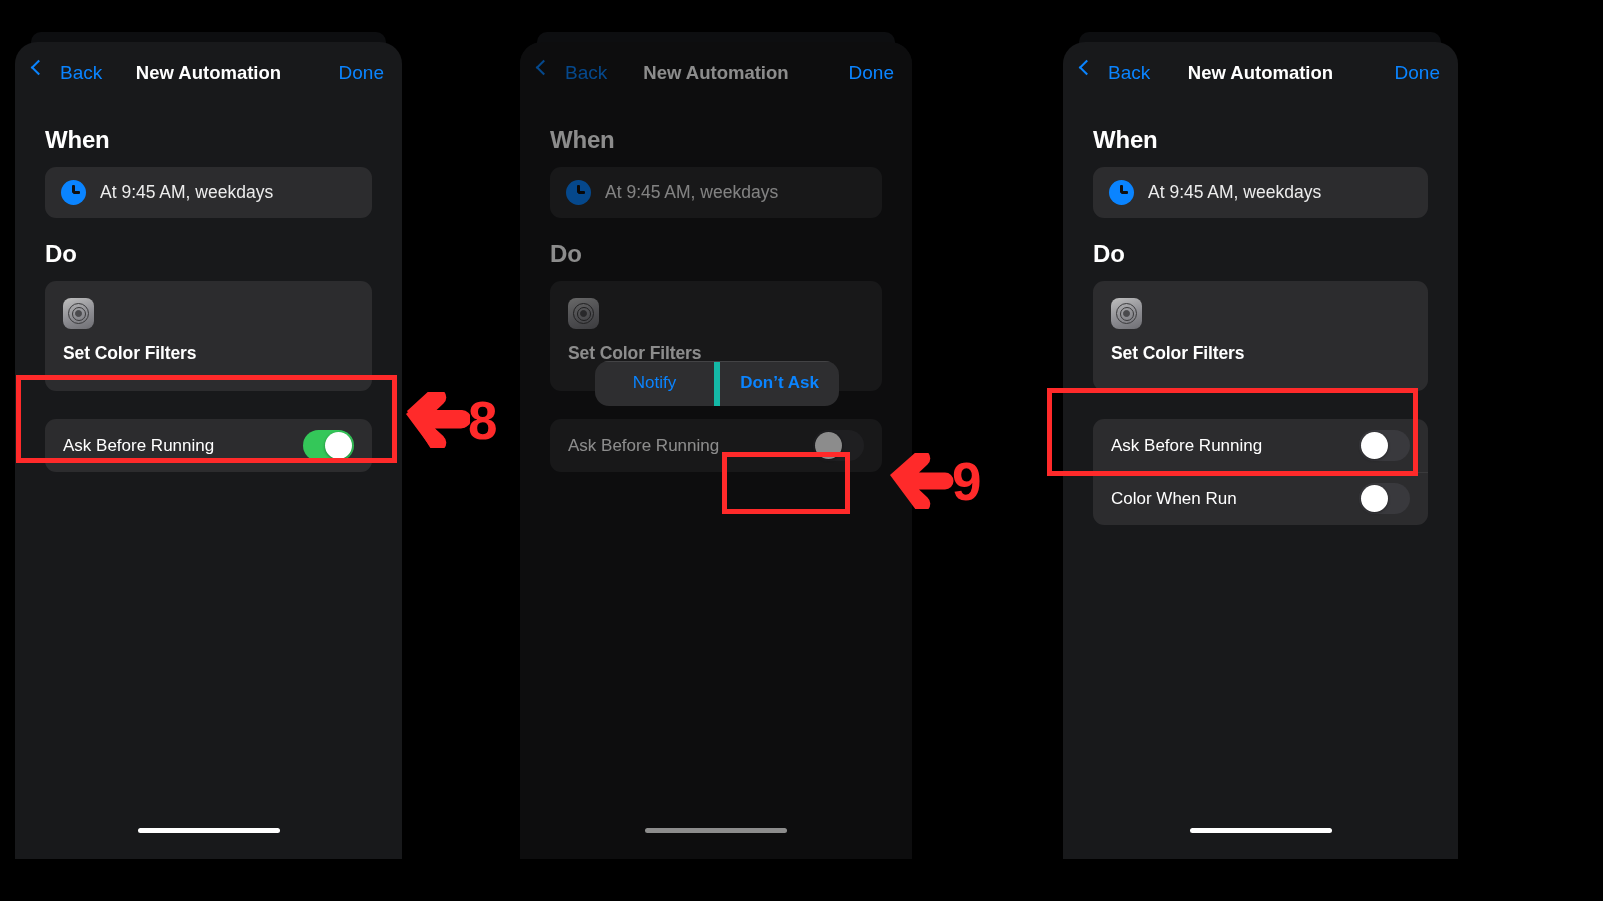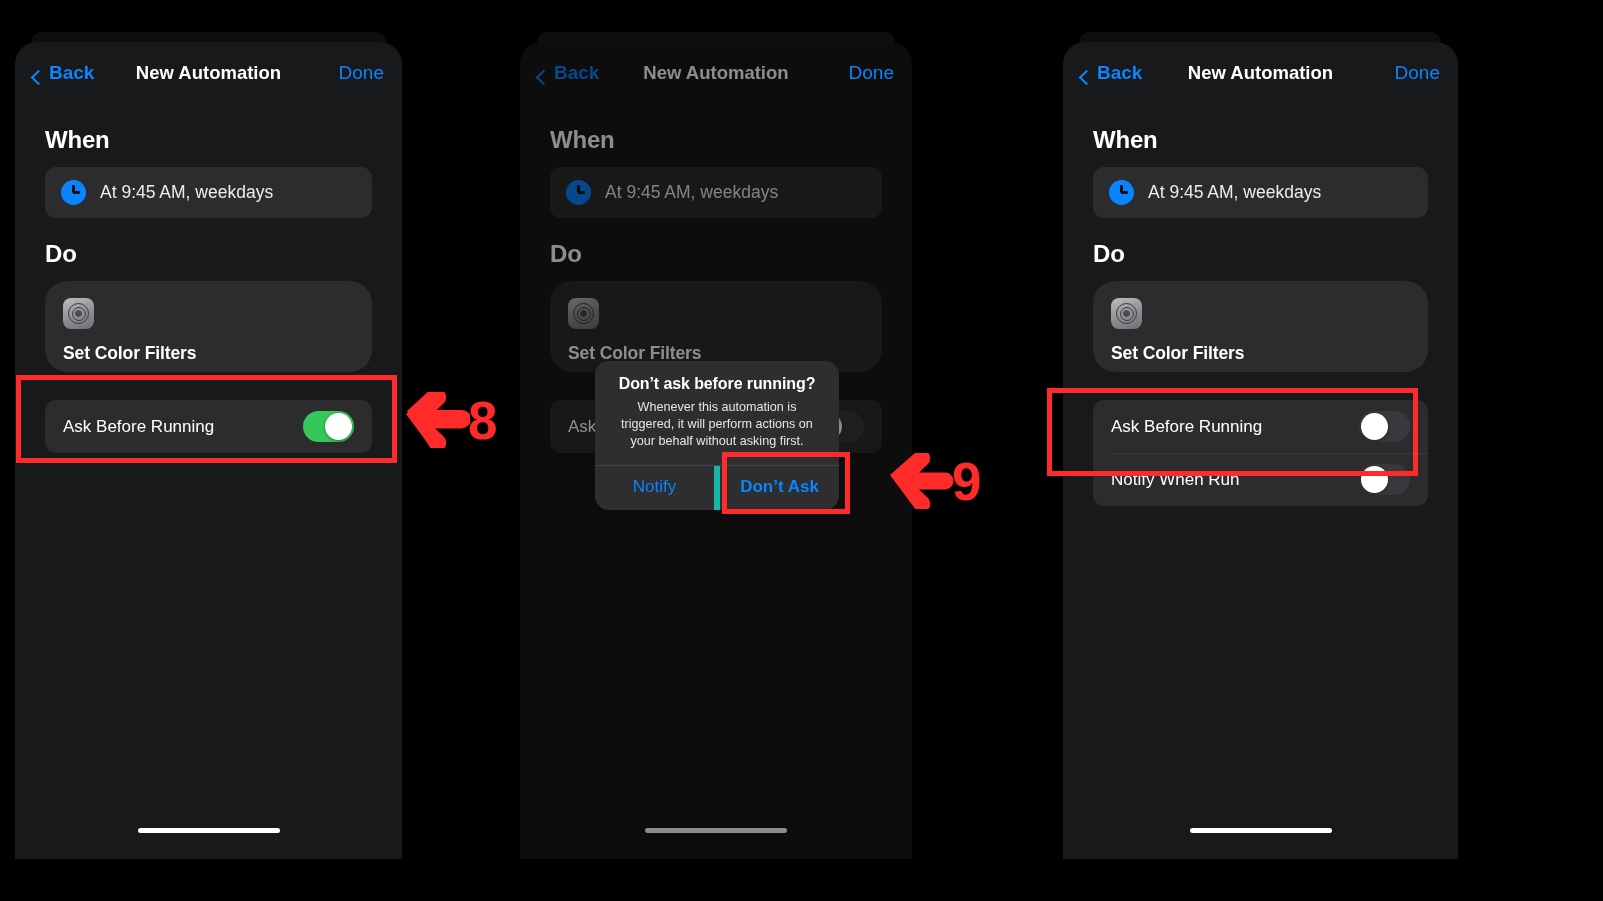--- a/index.html
+++ b/index.html
@@ -44,26 +44,25 @@
   
   .navbar {
     position: relative;
     height: 62px;
     display: flex;
     align-items: center;
     padding: 0 18px;
   }
   .nav-back {
     display: flex;
-    align-items: flex-end;
-    gap: 3px;
+    align-items: flex-start;
+    gap: 14px;
     color: #0A84FF;
     font-size: 19px;
     cursor: pointer;
-    font-weight: bold;
   }
   .chev {
     display: inline-block;
     width: 11px;
     height: 11px;
     border-left: 2.6px solid #0A84FF;
     border-bottom: 2.6px solid #0A84FF;
     transform: rotate(45deg);
     margin-right: 2px;
     margin-bottom: 1px;
@@ -130,23 +129,22 @@
     width: 7px; height: 2.2px;
     background: #101012;
     border-radius: 1px;
   }
   .trigger-label {
     color: #EDEDED;
     font-size: 17.5px;
   }
 
   .action-card {
-    padding: 17px 18px 8px 18px;
+    padding: 17px 18px 27px 18px;
     min-height: 88px;
-    border-radius: 22px;
   }
   .app-icon {
     width: 31px; height: 31px;
     border-radius: 8px;
     background: linear-gradient(160deg, #BFBFBF 0%, #8E8E93 55%, #6E6E73 100%);
     position: relative;
     display: flex;
     align-items: center;
     justify-content: center;
   }
@@ -401,24 +399,20 @@
             </span>
         </div>
       </div>
     </div>
 
     <div class="home-indicator"></div>
     <div class="dim"></div>
   </div>
 
   <div class="alert">
-    <div class="alert-body">
-      <div class="alert-title">Don’t ask before running?</div>
-      <div class="alert-msg">Whenever this automation is triggered, it will perform actions on your behalf without asking first.</div>
-    </div>
     <div class="alert-actions">
       <div class="alert-btn">Notify</div>
       <div class="alert-btn">Don’t Ask</div>
     </div>
   </div>
 
   <div class="phone-shadowtop s3"></div>
   <div class="phone p3">
 
     <div class="navbar">
@@ -452,21 +446,21 @@
       </div>
 
       <div class="toggle-group" style="margin-top:28px;">
         <div class="toggle-row">
           <span class="toggle-label">Ask Before Running</span>
           <span class="switch">
               <span class="knob"></span>
             </span>
         </div>
         <div class="toggle-row">
-          <span class="toggle-label">Notify When Run</span>
+          <span class="toggle-label">Color When Run</span>
           <span class="switch">
               <span class="knob"></span>
             </span>
         </div>
       </div>
     </div>
 
     <div class="home-indicator"></div>
   </div>
 

